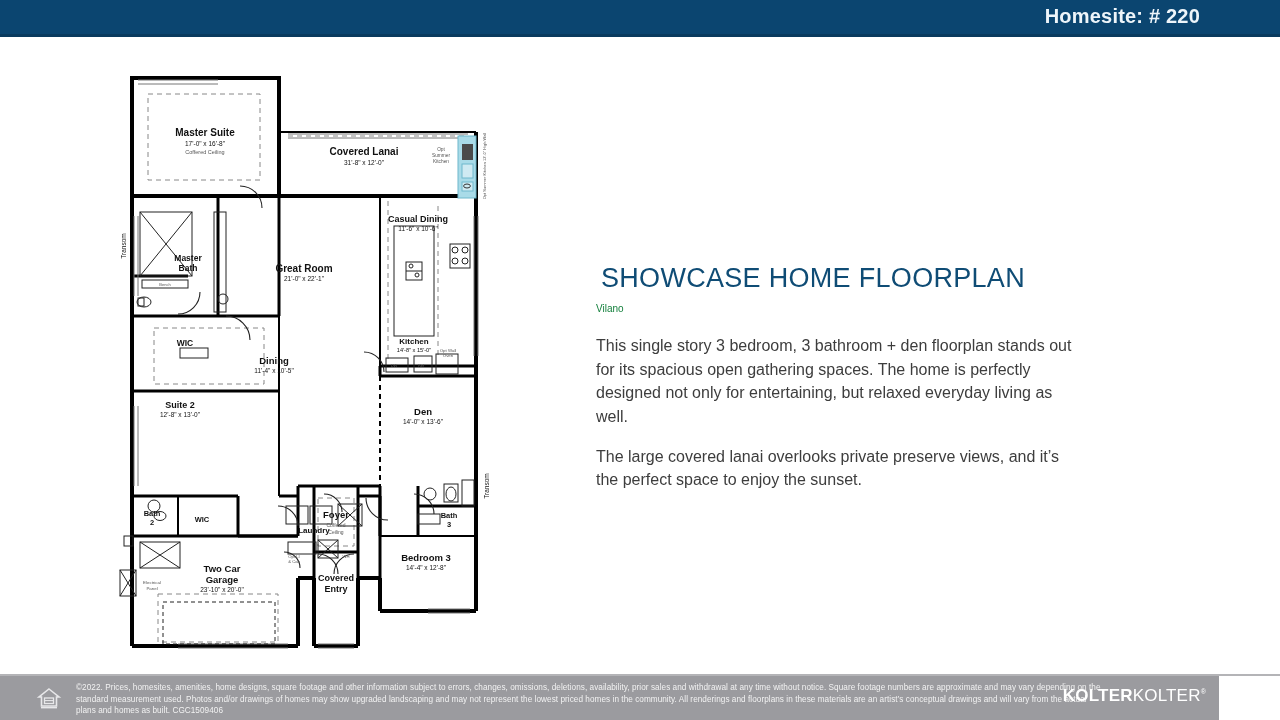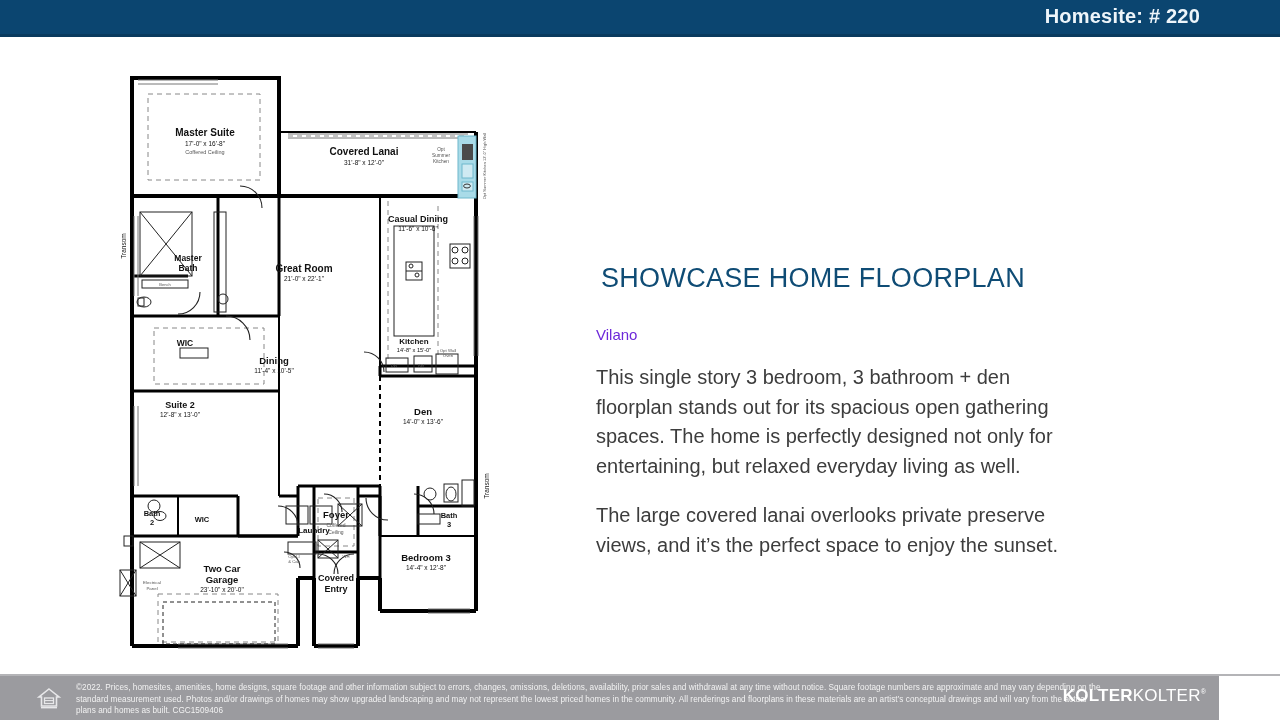--- a/index.html
+++ b/index.html
@@ -25,24 +25,24 @@
     white-space:nowrap;
   }
 
   
   .info{position:absolute;left:596px;top:258px;width:500px;}
   .info h1{
     margin:5px;padding:0;font-weight:normal;
     font-size:27px;color:#0f4c75;letter-spacing:.3px;line-height:1.15;
   }
   .plan-name{
-    margin-top:32px;font-size:15px;color:#6d28d9;
+    margin-top:9px;font-size:10px;color:#15803d;
   }
   .para{
-    margin-top:20px;font-size:20px;line-height:1.48;color:#3d3d3d;
+    margin-top:20px;font-size:16px;line-height:1.48;color:#3d3d3d;
     width:487px;
   }
   .para.second{margin-top:4px;width:470px;}
 
   
   .footer{
     position:absolute;left:0;bottom:0;width:1219px;height:44px;
     background:#9b9b9f;
     margin-top:8px;
   }

